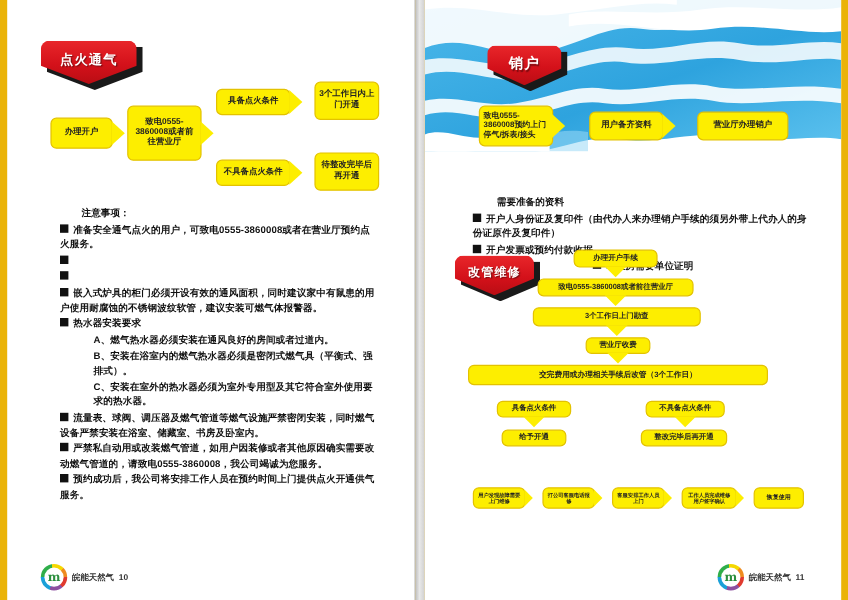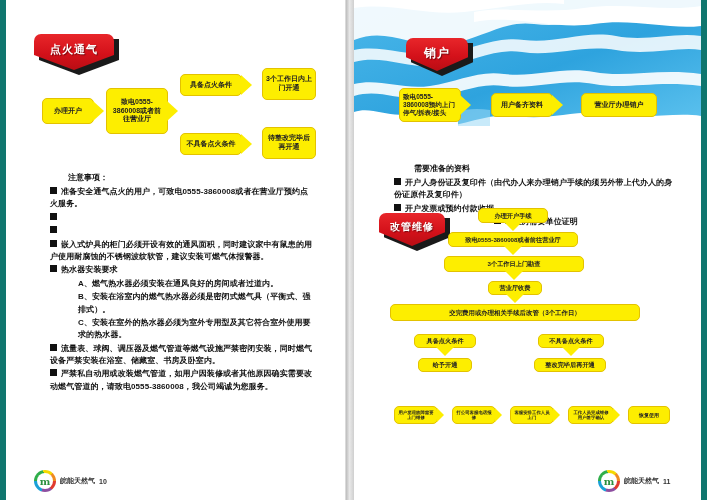--- a/index.html
+++ b/index.html
@@ -3,21 +3,21 @@
 <meta charset="utf-8">
 <style>
   * { margin:0; padding:0; box-sizing:border-box; }
   html,body{
     width:707px; height:500px; overflow:hidden;
     background:#c9c9c9;
     font-family:"Liberation Sans","DejaVu Sans",sans-serif;
   }
   #spread{
     position:relative; width:707px; height:500px;
-    background:#0f766e;
+    background:#eab308;
   }
   .page{
     position:absolute; top:0; height:500px; background:#ffffff; overflow:hidden;
   }
   #page-left{ left:6px; width:340px; border-right:1px solid #dadada; }
   #page-right{ left:354px; width:347px; }
   .gutter{
     position:absolute; left:346px; top:0; width:8px; height:500px;
     background:linear-gradient(90deg,#bcbcbc,#e8e8e8 45%,#cfcfcf 100%);
   }
@@ -141,20 +141,21 @@
       <div class="para"><span class="bullet"></span><span>热水器安装要求</span></div>
 
       <div class="para ind2">A、燃气热水器必须安装在通风良好的房间或者过道内。</div>
       <div class="para ind2">B、安装在浴室内的燃气热水器必须是密闭式燃气具（平衡式、强排式）。</div>
       <div class="para ind2">C、安装在室外的热水器必须为室外专用型及其它符合室外使用要求的热水器。</div>
 
       <div class="para"><span class="bullet"></span><span>流量表、球阀、调压器及燃气管道等燃气设施严禁密闭安装，同时燃气设备严禁安装在浴室、储藏室、书房及卧室内。</span></div>
 
       <div class="para"><span class="bullet"></span><span>严禁私自动用或改装燃气管道，如用户因装修或者其他原因确实需要改动燃气管道的，请致电0555-3860008，我公司竭诚为您服务。</span></div>
 
+      <div class="para"><span class="bullet"></span><span>预约成功后，我公司将安排工作人员在预约时间上门提供点火开通供气服务。</span></div>
     </div>
 
     <div class="footer" style="left:28px;">
       <div class="logo">
           <span class="m">m</span>
         </div>
       <span class="ftxt">皖能天然气</span>
       <span class="ftxt">10</span>
     </div>
   </div>

